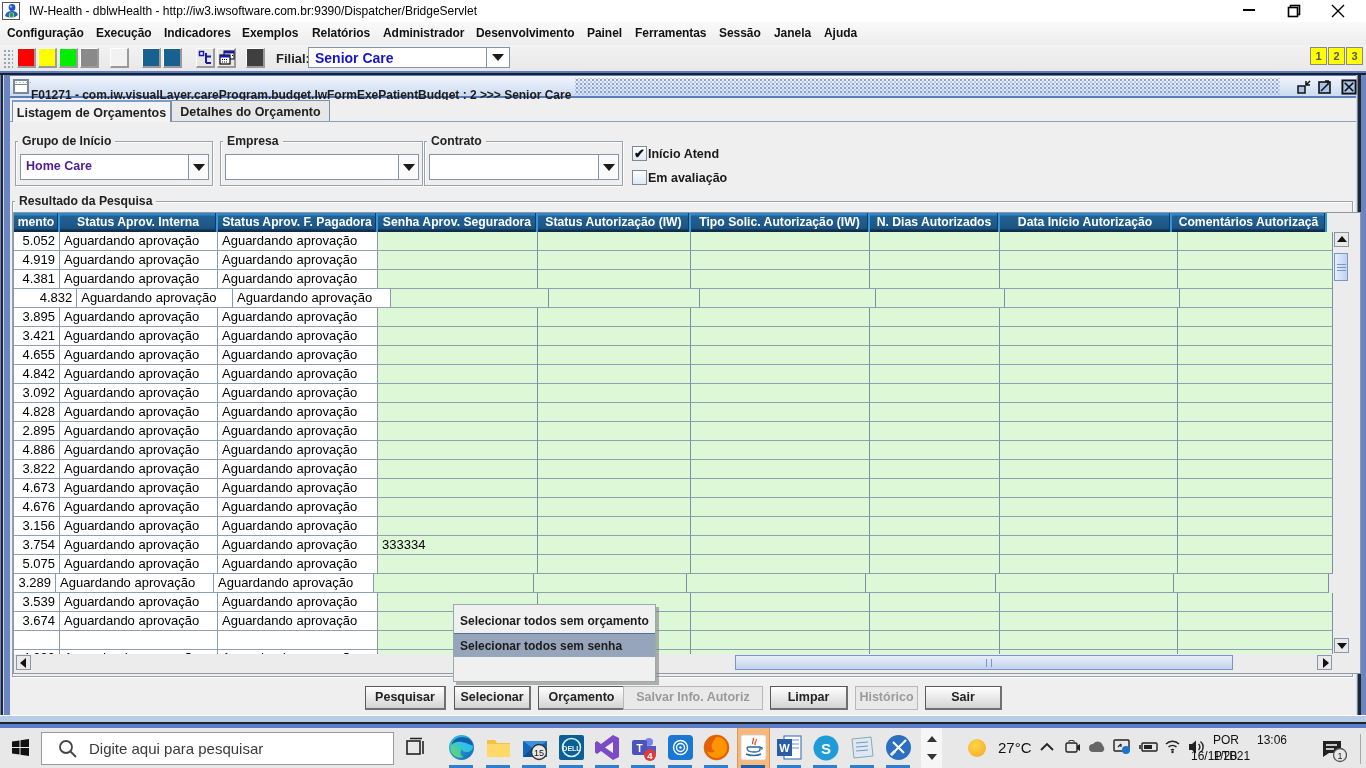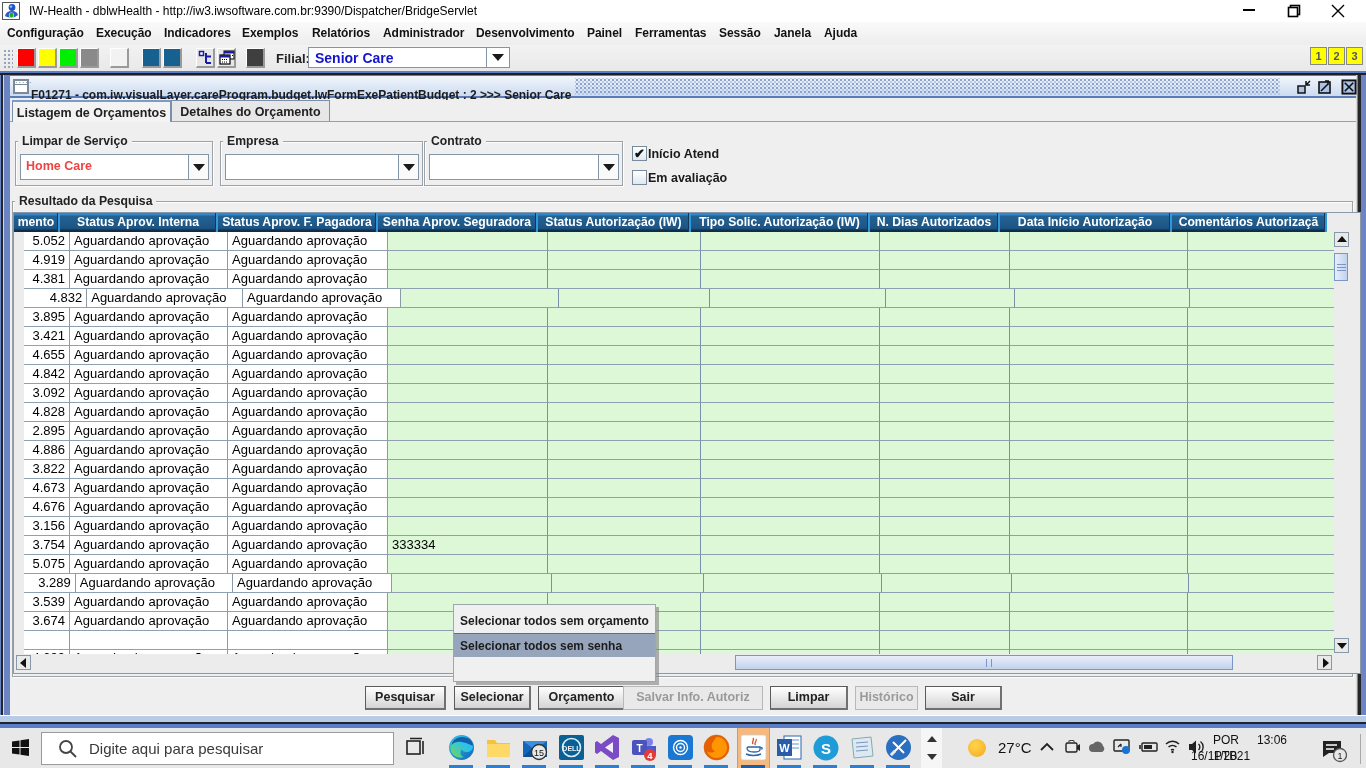--- a/index.html
+++ b/index.html
@@ -39,27 +39,27 @@
 #tabs { left:10px; top:100px; width:1346px; height:22px; background:#efefef; }
 .tab { position:absolute; top:0; height:22px; border:1px solid #7a8fae; border-bottom:none; font-weight:bold; font-size:12.5px; color:#222; text-align:center; padding-top:4px; }
 #tab1 { left:2px; width:159px; background:#f3f3f3; border-top:2px solid #7a9cc8; z-index:2; }
 #tab2 { left:161px; width:159px; background:#e7e7e7; }
 #tabline { position:absolute; left:0; top:21px; width:1346px; height:1px; background:#8aa0bc; z-index:1; }
 #content { left:10px; top:122px; width:1346px; height:593px; background:#efefef; }
 .gbox { position:absolute; border:1px solid #9aa2aa; box-shadow:inset 1px 1px 0 rgba(255,255,255,.85), 1px 1px 0 rgba(255,255,255,.85); }
 .gbox .glabel { position:absolute; left:2px; top:-8px; background:#efefef; padding:0 4px; font-weight:bold; font-size:12.2px; color:#222; white-space:nowrap; }
 .combo { position:absolute; background:#fff; border:1px solid #8495a5; }
 .combo .carr { position:absolute; right:0; top:0; bottom:0; width:20px; background:#fafafa; border-left:1px solid #8495a5; }
-.combo .cval { position:absolute; left:5px; top:4px; font-weight:bold; font-size:12.5px; color:#ef4444; }
+.combo .cval { position:absolute; left:5px; top:4px; font-weight:bold; font-size:12.5px; color:#4c1d95; }
 .cb { position:absolute; width:15px; height:15px; background:linear-gradient(#ffffff,#dfe8f2); border:1px solid #7a8a9a; font-size:13px; font-weight:bold; text-align:center; line-height:13px; color:#111; }
 .cblabel { position:absolute; font-weight:bold; font-size:12.5px; color:#1a1a1a; }
 #tablewrap { position:absolute; left:4px; top:91px; width:1329px; height:441px; }
 #thead { position:absolute; left:0; top:0; width:1319px; height:19px; display:flex; }
 .hc { height:19px; color:#fff; font-weight:bold; font-size:12.2px; text-align:center; line-height:18px; border-right:2px solid #2f97dd; box-shadow:inset -1px 0 0 #12395a; overflow:hidden; white-space:nowrap; background:linear-gradient(#3286c8 0,#3286c8 2px,#226293 3px,#1d5584 80%,#102c46 93%,#102c46 100%); }
-.row { position:absolute; left:0; width:1319px; height:19px; display:flex;margin-left:10px; }
+.row { position:absolute; left:0; width:1319px; height:19px; display:flex; }
 .c { height:19px; border-right:1px solid #8a9aa8; border-bottom:1px solid #8fa0b0; font-size:13px; color:#000; overflow:hidden; white-space:nowrap; padding:1px 4px 0 4px; }
 .cw { background:#fff; }
 .cg { background:#dcf8d6; border-right:1px solid #7890a8; }
 .num { text-align:right; }
 .sbtn { position:absolute; background:#e9e9e9; border:1px solid #8898a8; }
 .tri { position:absolute; width:0; height:0; }
 #vscroll { position:absolute; left:1320px; top:19px; width:16px; height:422px; background:#ececec; }
 #hscroll { position:absolute; left:4px; top:533px; width:1319px; height:17px; background:#ececec; }
 #hthumb { position:absolute; left:721px; top:0px; width:498px; height:15px; background:linear-gradient(#e8eefa,#c2d2ec); border:1px solid #7a96c8; }
 #vthumb { position:absolute; left:0px; top:21px; width:14px; height:28px; background:linear-gradient(90deg,#e8eefa,#c2d2ec); border:1px solid #7a96c8; }
@@ -168,21 +168,21 @@
       <path d="M4 4 L13 13 M13 4 L4 13" stroke="#111" stroke-width="1.8"></path>
     </svg>
   </div>
   <div class="abs" id="tabs">
     <div class="tab" id="tab1">Listagem de Orçamentos</div>
     <div class="tab" id="tab2">Detalhes do Orçamento</div>
     <div id="tabline"></div>
   </div>
   <div class="abs" id="content">
     <div class="gbox" style="left:5px;top:19px;width:198px;height:45px">
-      <div class="glabel">Limpar de Serviço</div>
+      <div class="glabel">Grupo de Início</div>
       <div class="combo" style="left:4px;top:12px;width:189px;height:26px">
         <div class="cval">Home Care</div>
         <div class="carr">
             <div class="tri-down" style="margin:9px auto 0"></div>
           </div>
       </div>
     </div>
     <div class="gbox" style="left:210px;top:19px;width:203px;height:45px">
       <div class="glabel">Empresa</div>
       <div class="combo" style="left:4px;top:12px;width:194px;height:26px">
@@ -411,21 +411,21 @@
 <div class="c cw" style="width:158px">Aguardando aprovação</div>
 <div class="c cw" style="width:160px">Aguardando aprovação</div>
 <div class="c cg" style="width:160px"></div>
 <div class="c cg" style="width:153px"></div>
 <div class="c cg" style="width:179px"></div>
 <div class="c cg" style="width:130px"></div>
 <div class="c cg" style="width:178px"></div>
 <div class="c cg" style="width:155px"></div>
 </div>
 <div class="row" style="top:361px">
-<div class="c cw num" style="width:52px">3.289</div>
+<div class="c cw num" style="width:42px">3.289</div>
 <div class="c cw" style="width:158px">Aguardando aprovação</div>
 <div class="c cw" style="width:160px">Aguardando aprovação</div>
 <div class="c cg" style="width:160px"></div>
 <div class="c cg" style="width:153px"></div>
 <div class="c cg" style="width:179px"></div>
 <div class="c cg" style="width:130px"></div>
 <div class="c cg" style="width:178px"></div>
 <div class="c cg" style="width:155px"></div>
 </div>
 <div class="row" style="top:380px">

